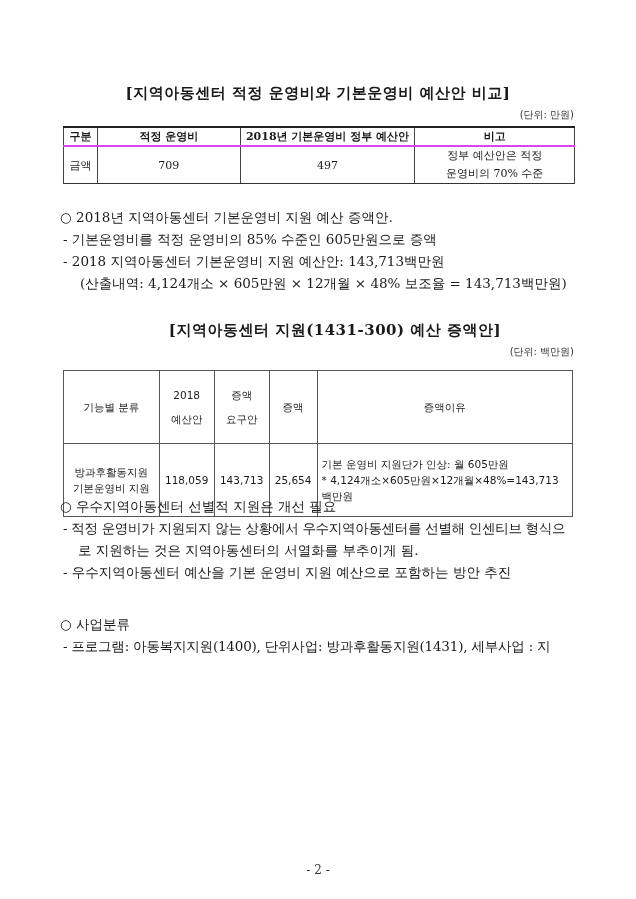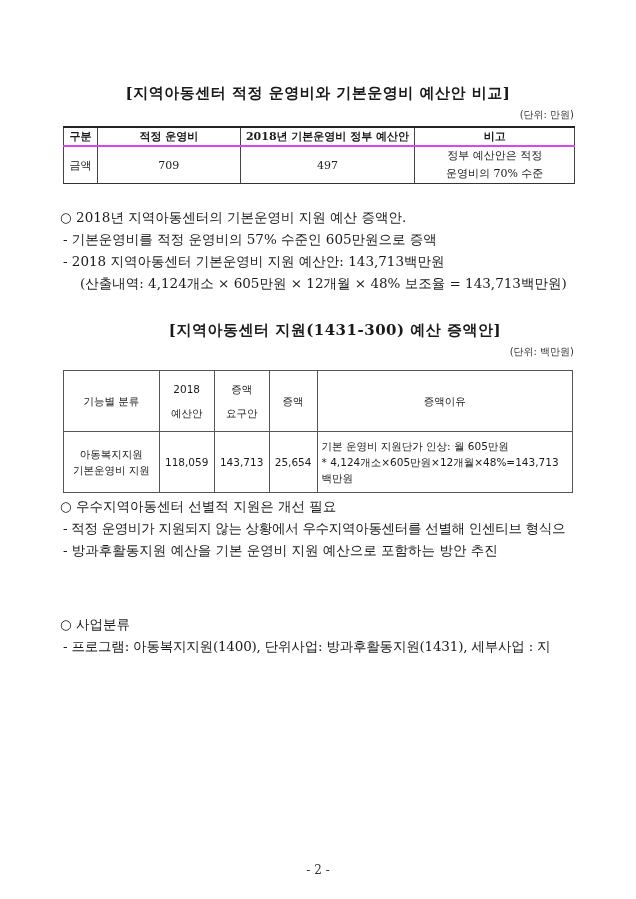--- a/index.html
+++ b/index.html
@@ -64,21 +64,21 @@
     #t2 {
       left: 63px; top: 370px;
       width: 510px;
       font-family: "DejaVu Sans", "Liberation Sans", sans-serif;
       font-size: 10.5px;
     }
     #t2 th, #t2 td {
       border: 1px solid #555;
       text-align: center;
       font-weight: normal;
-      padding: 4px 3px;
+      padding: 10px 3px;
     }
     #t2 th { height: 52px; line-height: 24px; }
     #t2 td { height: 52px; }
     #t2 td.reason {
       text-align: left;
       line-height: 16px;
       padding: 2px 4px;
       font-size: 10.5px;
     }
     #t2 td.reason div { white-space: normal; }
@@ -135,23 +135,23 @@
         <div>정부 예산안은 적정</div>
         <div>운영비의 70% 수준</div>
       </td>
     </tr>
   </tbody>
     </table>
 
   <div class="para" style="top:206px;">
     <div class="line">
       <span>○</span>
-      <span>2018년 지역아동센터의 기본운영비 지원 예산 증액안.</span>
+      <span>2018년 지역아동센터 기본운영비 지원 예산 증액안.</span>
     </div>
-    <div class="line ind">- 기본운영비를 적정 운영비의 57% 수준인 605만원으로 증액</div>
+    <div class="line ind">- 기본운영비를 적정 운영비의 85% 수준인 605만원으로 증액</div>
     <div class="line ind">- 2018 지역아동센터 기본운영비 지원 예산안: 143,713백만원</div>
     <div class="line ind2">(산출내역: 4,124개소 × 605만원 × 12개월 × 48% 보조율 = 143,713백만원)</div>
   </div>
 
   <div class="title" style="top:321px;padding-left:17px;">[지역아동센터 지원(1431-300) 예산 증액안]</div>
   <div class="unit" style="top:345px; right:62px;">(단위: 백만원)</div>
 
   <table id="t2">
     <colgroup>
       <col style="width:96px">
@@ -175,42 +175,43 @@
       </th>
       <th>
         <div>증액</div>
       </th>
       <th>
         <div>증액이유</div>
       </th>
     </tr>
     <tr>
       <td style="line-height:16px;">
-        <div>아동복지지원</div>
+        <div>방과후활동지원</div>
         <div>기본운영비 지원</div>
       </td>
       <td>118,059</td>
       <td>143,713</td>
       <td>25,654</td>
       <td class="reason">
         <div>기본 운영비 지원단가 인상: 월 605만원</div>
         <div>* 4,124개소×605만원×12개월×48%=143,713</div>
         <div>백만원</div>
       </td>
     </tr>
   </tbody>
     </table>
 
   <div class="para" style="top:495px;">
     <div class="line">
       <span>○</span>
       <span>우수지역아동센터 선별적 지원은 개선 필요</span>
     </div>
     <div class="line ind" style="letter-spacing:-0.3px;">- 적정 운영비가 지원되지 않는 상황에서 우수지역아동센터를 선별해 인센티브 형식으</div>
-    <div class="line ind">- 방과후활동지원 예산을 기본 운영비 지원 예산으로 포함하는 방안 추진</div>
+    <div class="line" style="padding-left:18px;">로 지원하는 것은 지역아동센터의 서열화를 부추이게 됨.</div>
+    <div class="line ind">- 우수지역아동센터 예산을 기본 운영비 지원 예산으로 포함하는 방안 추진</div>
   </div>
 
   <div class="para" style="top:613px;">
     <div class="line">
       <span>○</span>
       <span>사업분류</span>
     </div>
     <div class="line ind" style="letter-spacing:-0.2px;">- 프로그램: 아동복지지원(1400), 단위사업: 방과후활동지원(1431), 세부사업 : 지</div>
   </div>
 

